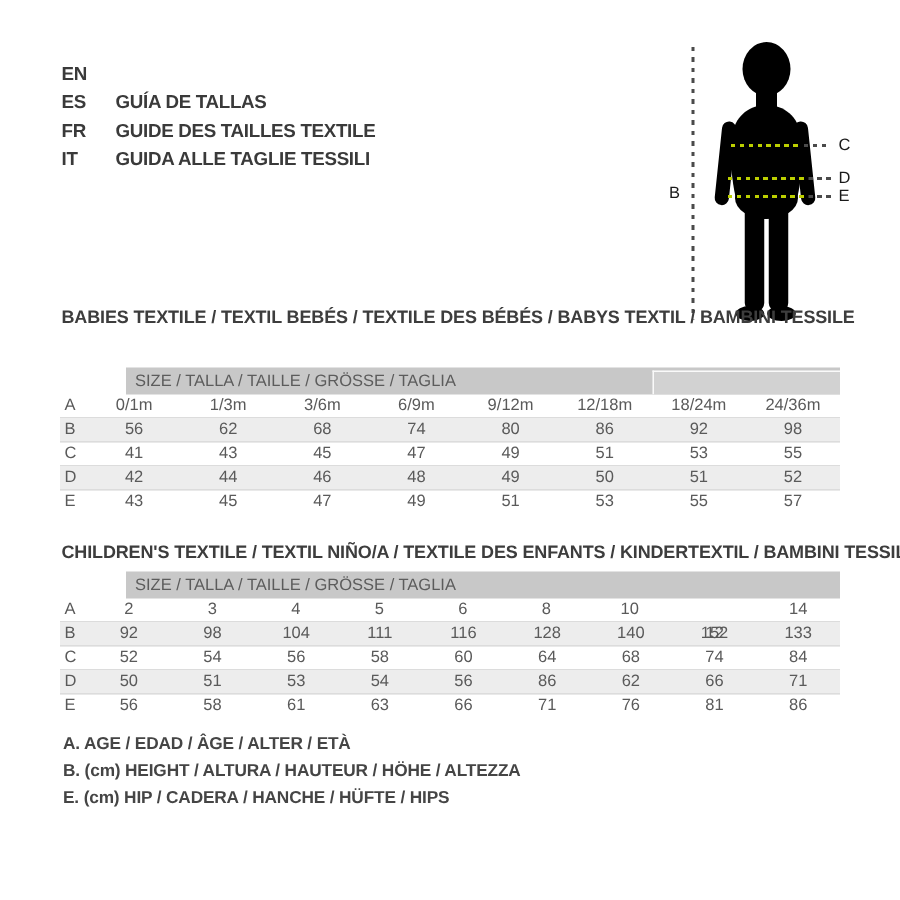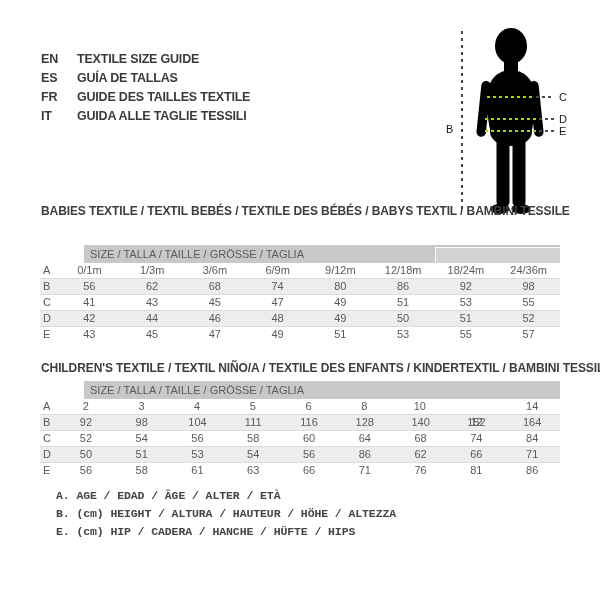--- a/index.html
+++ b/index.html
@@ -1,20 +1,20 @@
 <!DOCTYPE html>
 <html><head>
 <meta charset="utf-8">
 <style>
   * { box-sizing: border-box; }
   body { margin: 0; background: #ffffff; font-family: "Liberation Sans", sans-serif; }
   .page { position: relative; width: 600px; height: 600px; background: #ffffff; overflow: hidden; }
 
   
-  .lang-list { position: absolute; left: 41px; top: 50px; }
+  .lang-list { position: absolute; left: 41px; top: 40px; }
   .lang-row { display: flex; height: 19px; line-height: 19px; }
   .lang-code { width: 36px; font-size: 12.5px; font-weight: 700; color: #3a3a3a; letter-spacing: -0.2px; }
   .lang-title { font-size: 12.5px; font-weight: 700; color: #3a3a3a; letter-spacing: -0.2px; white-space: nowrap; }
 
   
   .figure { position: absolute; left: 440px; top: 15px; width: 155px; height: 215px; }
   .fig-svg { position: absolute; left: 35px; top: 11px; }
   .dash-v { position: absolute; width: 2px;
     background: repeating-linear-gradient(180deg, #4a4a4a 0 3px, transparent 3px 7px); }
   .dash-y { position: absolute; height: 2px; z-index: 3;
@@ -39,33 +39,32 @@
     background: #d2d2d2; border-left: 1px solid #fafafa; border-top: 1px solid #fafafa; }
   .trow { display: flex; height: 16px; line-height: 15px; font-size: 11px; color: #5a5a5a;
     border-bottom: 1px solid #dcdcdc; }
   .trow:last-child { border-bottom: none; }
   .trow.stripe { background: #ededed; }
   .rlabel { width: 18px; padding-left: 3px; }
   .cell { flex: 1; text-align: center; }
   .cell.hl-left { border-left: 1px solid #c2c2c2; margin-top: 16px; }
 
   
-  .legend { position: absolute; left: 56px; top: 487px; font-family: Liberation Mono, monospace; }
+  .legend { position: absolute; left: 42px; top: 487px; }
   .legend-line { height: 18px; line-height: 18px; font-size: 11.5px; font-weight: 700;
     color: #454545; letter-spacing: -0.1px; white-space: nowrap; }
 </style>
 </head>
 <body>
 
 <div class="page">
 
   <div class="lang-list" id="lang-list">
       <div class="lang-row">
         <span class="lang-code">EN</span>
-        <span class="lang-title">TEXTILE SIZE GUIDE</span>
       </div>
       <div class="lang-row">
         <span class="lang-code">ES</span>
         <span class="lang-title">GUÍA DE TALLAS</span>
       </div>
       <div class="lang-row">
         <span class="lang-code">FR</span>
         <span class="lang-title">GUIDE DES TAILLES TEXTILE</span>
       </div>
       <div class="lang-row">
@@ -192,21 +191,21 @@
         <div class="trow stripe">
           <span class="rlabel">B</span>
           <span class="cell">92</span>
           <span class="cell">98</span>
           <span class="cell">104</span>
           <span class="cell">111</span>
           <span class="cell">116</span>
           <span class="cell">128</span>
           <span class="cell">140</span>
           <span class="cell">152</span>
-          <span class="cell">164</span>
+          <span class="cell">133</span>
         </div>
         <div class="trow">
           <span class="rlabel">C</span>
           <span class="cell">52</span>
           <span class="cell">54</span>
           <span class="cell">56</span>
           <span class="cell">58</span>
           <span class="cell">60</span>
           <span class="cell">64</span>
           <span class="cell">68</span>

